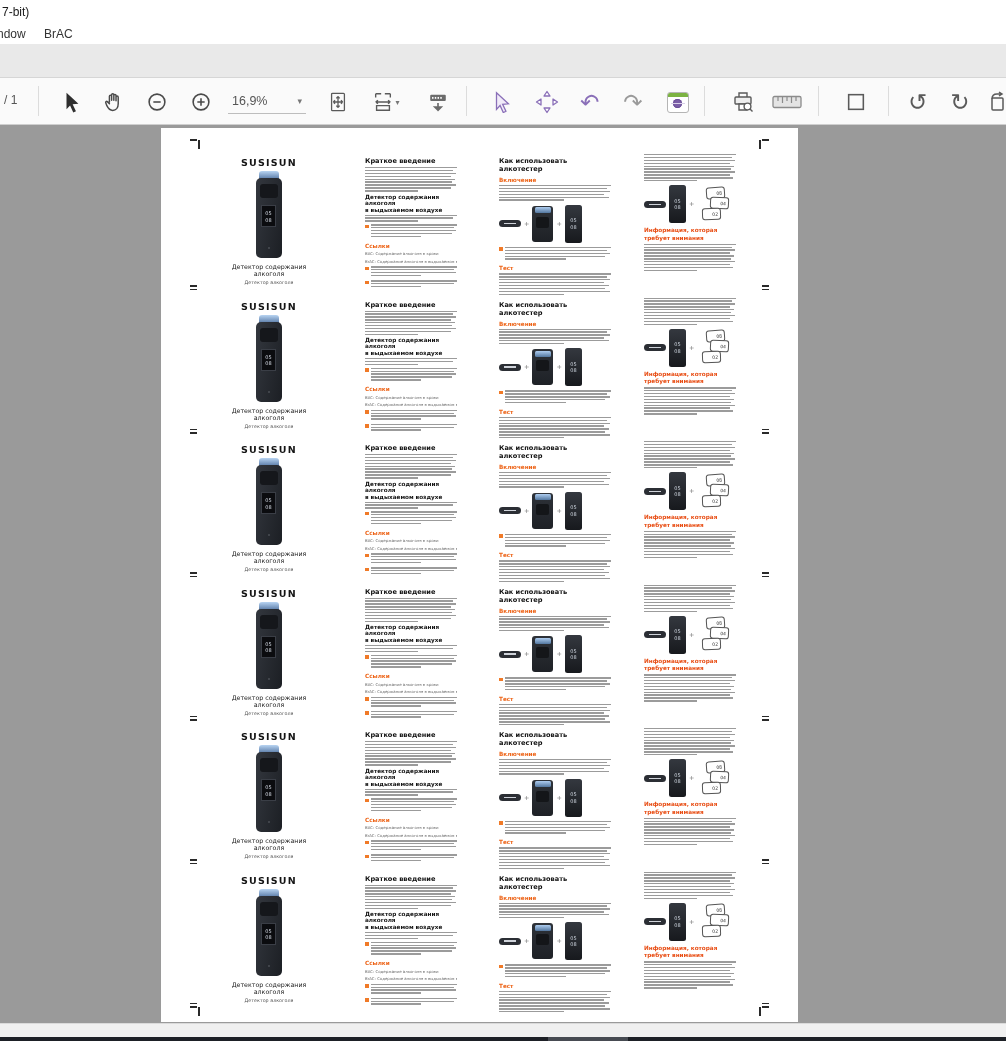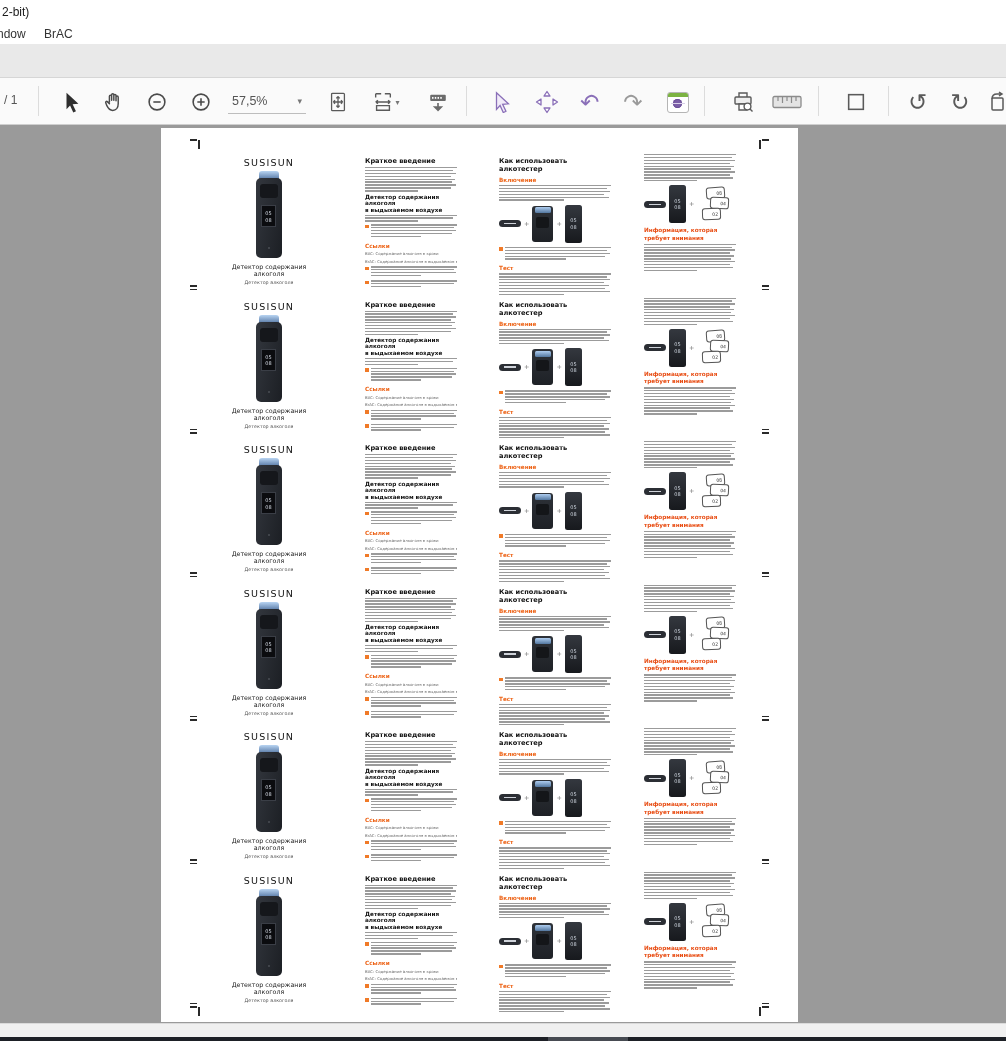--- a/index.html
+++ b/index.html
@@ -43,21 +43,21 @@
         font-family:"DejaVu Sans",sans-serif}
   .cmark{position:absolute;background:#2a2a2a}
 
   .unit{position:absolute;left:0;width:637px;height:143.5px;overflow:hidden}
   .col{position:absolute;top:0}
   .col1{left:56px;width:104px;text-align:center}
   .col2{left:204px;width:92px}
   .col3{left:338px;width:112px}
   .col4{left:483px;width:92px}
 
-  .brand{margin-top:5px;font-weight:normal;font-size:9.5px;letter-spacing:1.2px;color:#141414}
+  .brand{margin-top:5px;font-weight:bold;font-size:9.5px;letter-spacing:1.2px;color:#141414}
   .device{width:26px;height:87px;margin:3px auto 0;position:relative}
   .dev-cap{position:absolute;top:0;left:3px;width:20px;height:9px;
            border-radius:3px 3px 0 0;background:linear-gradient(#b8d4f2,#4d6f9d)}
   .dev-body{position:absolute;top:7px;left:0;width:26px;height:80px;
             background:linear-gradient(100deg,#33373e,#1c1f24);border-radius:5px}
   .dev-btn{position:absolute;top:6px;left:4px;width:18px;height:14px;background:#15171b;border-radius:3px}
   .dev-screen{position:absolute;top:27px;left:5px;width:15px;height:22px;background:#0b0c0f;
               border:1px solid #3a3e46;color:#d8dee8;font-size:5px;line-height:1.3;
               box-sizing:border-box;padding-top:4px;text-align:center}
   .dev-dot{position:absolute;bottom:9px;left:12px;width:2px;height:2px;border-radius:50%;background:#4a4e55}
@@ -97,21 +97,21 @@
 
   .statusbar{position:absolute;top:1023px;left:0;right:0;height:14px;background:#f0f0f0;
              border-top:1px solid #dadada}
   .bottombar{position:absolute;top:1037px;left:0;right:0;height:4px;background:#1d2026}
   .bottombar .seg{position:absolute;left:548px;width:80px;top:0;bottom:0;background:#474b52}
 </style>
 </head>
 <body>
 
 <div class="titlebar">
-  <span class="title-text">2-bit)</span>
+  <span class="title-text">7-bit)</span>
 </div>
 
 <div class="menubar">
   <span class="menu-item menu-ndow">ndow</span>
   <span class="menu-item menu-help">BrAC</span>
 </div>
 
 <div class="tabband"></div>
 
 <div class="toolbar">
@@ -135,21 +135,21 @@
       </svg>
   </div>
   <div class="ticon" style="left:188px">
     <svg width="22" height="22" viewBox="0 0 24 24" fill="none" stroke="#4a4a4a" stroke-width="1.7">
       <circle cx="12" cy="12" r="8.6"></circle>
         <path d="M8 12h8M12 8v8"></path>
       </svg>
   </div>
 
   <div class="zoombox">
-    <span class="zoomtext">57,5%</span>
+    <span class="zoomtext">16,9%</span>
     <span class="zoomcaret">▾</span>
   </div>
 
   <div class="ticon" style="left:325px">
     <svg width="22" height="22" viewBox="0 0 24 24" fill="none" stroke="#5a5a5a" stroke-width="1.4">
       <rect x="5" y="2.5" width="14" height="19" rx="1"></rect>
       <path d="M12 6v12M6.8 12h10.4M12 6l-1.8 2M12 6l1.8 2M12 18l-1.8-2M12 18l1.8-2M6.8 12l2-1.8M6.8 12l2 1.8M17.2 12l-2-1.8M17.2 12l-2 1.8"></path>
       </svg>
   </div>
   <div class="ticon" style="left:369px;width:34px">

